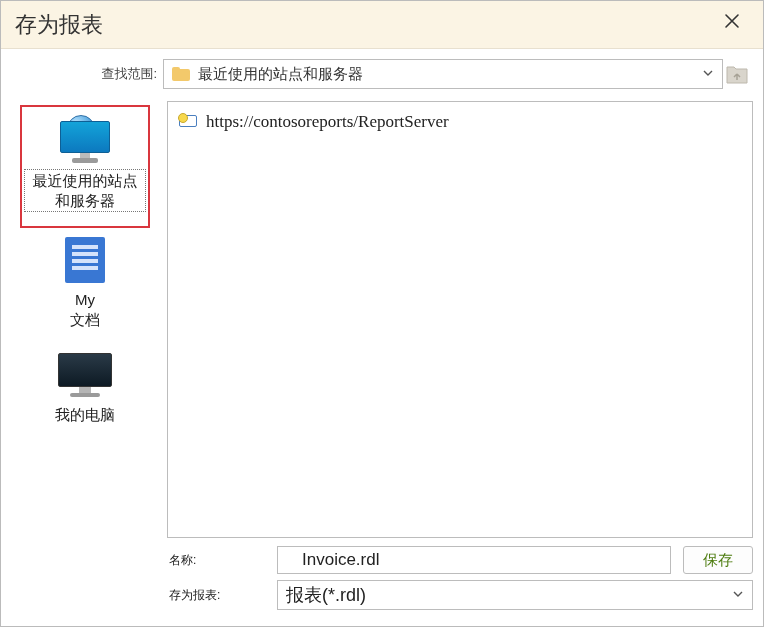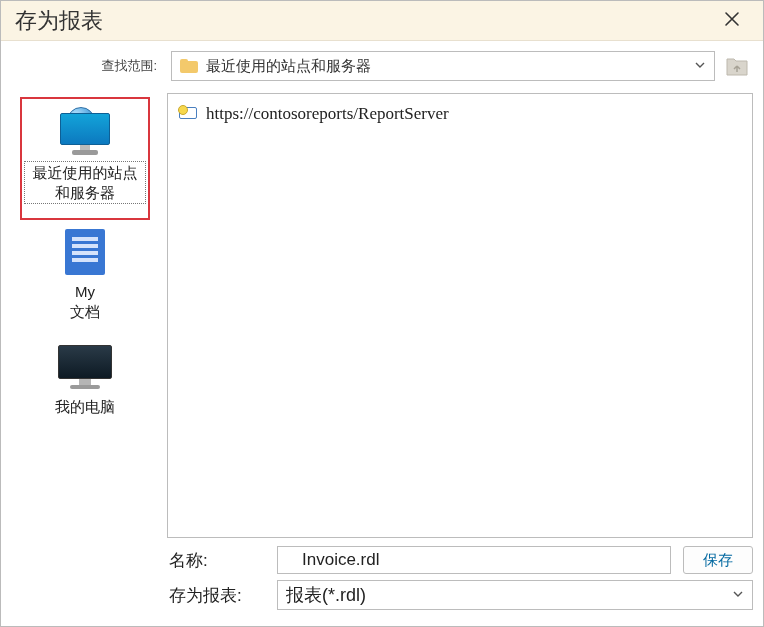--- a/index.html
+++ b/index.html
@@ -14,42 +14,42 @@
   .dialog {
     width: 764px;
     height: 627px;
     border: 1px solid #bbb;
     display: flex;
     flex-direction: column;
     background: #fff;
   }
   .titlebar {
     background: #fbf4e4;
-    height: 40px;
+    height: 48px;
     display: flex;
     align-items: center;
     padding: 0 14px;
     border-bottom: 1px solid #e8e0cf;
+    font-family: Liberation Mono, monospace;
   }
   .titlebar .title {
     font-size: 22px;
     color: #333;
     flex: 1;
   }
   .close-btn {
     font-size: 22px;
     color: #333;
     cursor: pointer;
     padding: 4px 8px;
   }
   .lookin-row {
     display: flex;
     align-items: center;
     padding: 10px 12px 6px 12px;
-    gap: 8px;
   }
   .lookin-label {
     font-size: 13px;
     color: #444;
     width: 150px;
     text-align: right;
     padding-right: 6px;
   }
   .lookin-select {
     flex: 1;
@@ -169,21 +169,21 @@
   }
   .form-row {
     display: flex;
     align-items: center;
     gap: 12px;
     margin-bottom: 6px;
     margin-left: 2px;
   }
   .form-row .flabel {
     width: 96px;
-    font-size: 17px;
+    font-size: 12px;
     color: #222;
   }
   .form-row .flabel.wide {
     width: 96px;
   }
   .text-input {
     flex: 1;
     height: 28px;
     border: 1px solid #bcbcbc;
     padding: 0 24px;
@@ -205,21 +205,21 @@
     font-size: 18px;
     color: #222;
   }
   .btn {
     width: 70px;
     height: 28px;
     border: 1px solid #bcbcbc;
     background: #fdfdfd;
     text-align: center;
     font-size: 15px;
-    color: #0369a1;
+    color: #4d7c0f;
     display: flex;
     align-items: center;
     justify-content: center;
     cursor: pointer;
     border-radius: 3px;
   }
   
   .monitor {
     position: relative;
     width: 56px; height: 44px;

